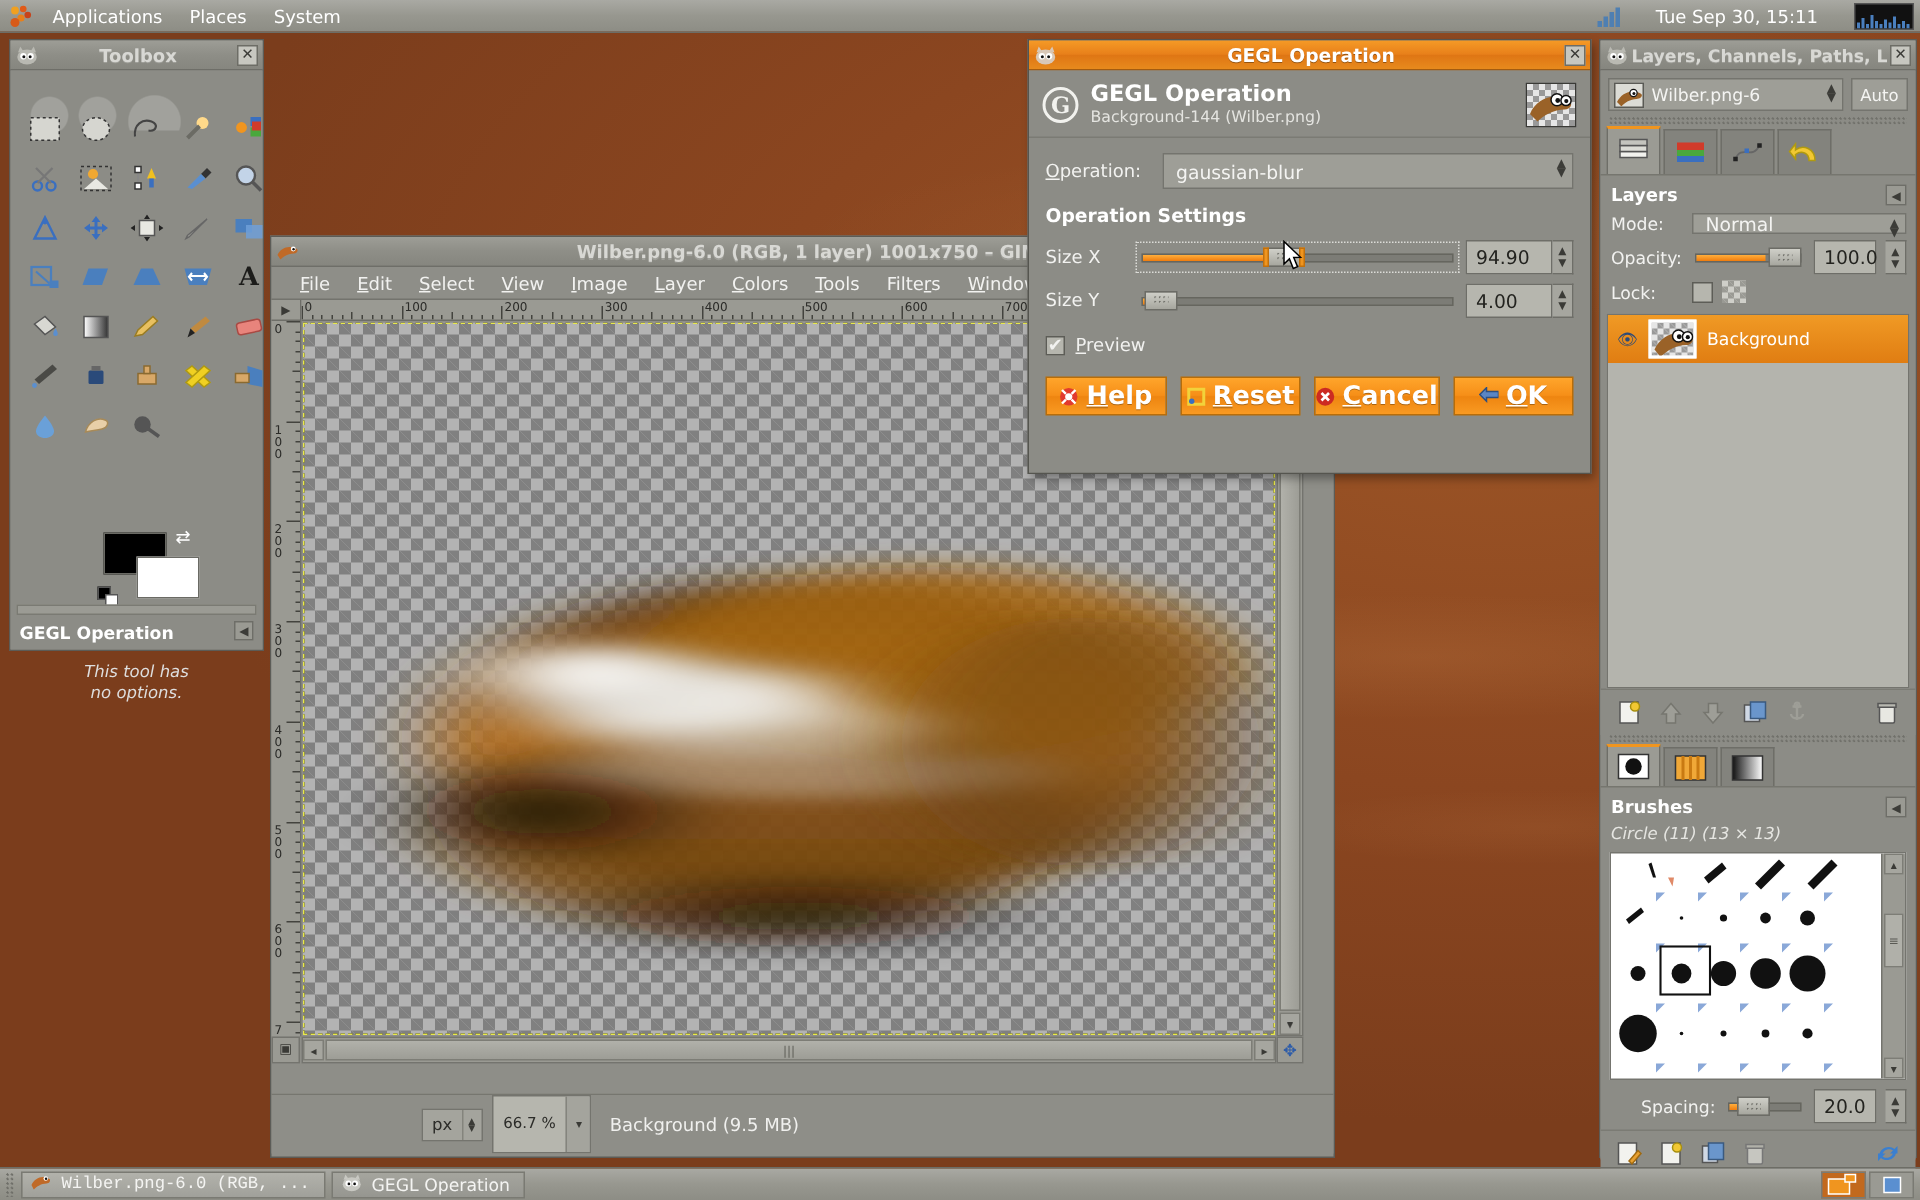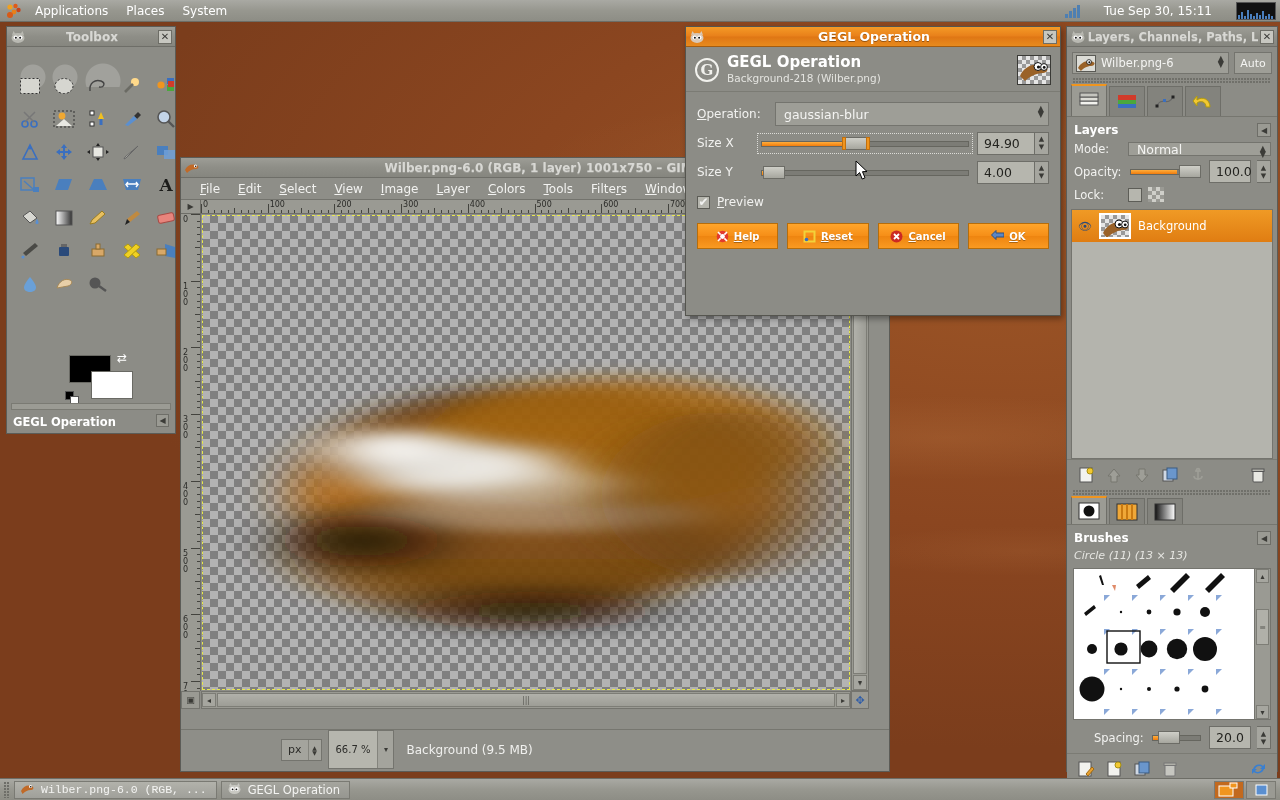--- a/index.html
+++ b/index.html
@@ -205,21 +205,21 @@
   .textf{flex:1;height:23px;background:#a4a49d;border:1px solid #74746e;
      display:flex;align-items:center;padding-left:7px;font-size:12.5px;color:#f4f4f2;}
   .prevrow{display:flex;align-items:center;padding:7px 0 0 11px;gap:7px;}
   .chk{width:13px;height:13px;background:#b6b6ae;border:1px solid #5d5d57;
      display:flex;align-items:center;justify-content:center;font-size:10px;color:#2b2b27;line-height:1;}
   .prevrow span{font-size:12px;color:#f2f2f0;}
   .btnrow{display:flex;gap:9px;padding:14px 11px 0 11px;}
   .btn{flex:1;height:26px;border:1px solid #b66d0b;
      background:linear-gradient(180deg,#ffa52b 0%,#f68f18 48%,#ee8510 52%,#f99a22 100%);
      display:flex;align-items:center;justify-content:center;gap:5px;
-     font-size:10px;color:#fff;font-weight:bold;text-shadow:0 1px 0 rgba(0,0,0,.3);}
+     font-size:17px;color:#fff;font-weight:bold;text-shadow:0 1px 0 rgba(0,0,0,.3);}
   .btn .ic{width:13px;height:13px;display:flex;align-items:center;justify-content:center;font-size:10px;}
 
   
   #dock{ left:1066px; top:26px; width:212px; height:746px; border:1px solid #5c5c57;}
   #dock .titlebar .tb-title{font-size:11.5px;text-align:center;}
   .dock-body{background:#8c8c86;height:726px;position:relative;}
   .imgsel{display:flex;align-items:center;gap:5px;padding:5px 5px 4px 5px;}
   .imgsel .box{flex:1;height:22px;background:#9e9e97;border:1px solid #74746e;
      display:flex;align-items:center;gap:5px;padding-left:3px;position:relative;font-size:11.5px;color:#f4f4f2;}
   .imgsel .box .cb{position:absolute;right:4px;top:3px;display:flex;flex-direction:column;line-height:6px;font-size:8px;color:#3c3c38;}
@@ -548,20 +548,24 @@
       <span class="sw-swap">⇄</span>
       <span class="sw-def">
           <b></b>
           <i></i>
         </span>
     </div>
 
     <div class="tb-sep"></div>
     <div class="tb-opt-title">GEGL Operation</div>
     <div class="tb-collapse">◀</div>
+    <div class="tb-nooptions">
+      <div>This tool has</div>
+      <div>no options.</div>
+    </div>
   </div>
 </div>
 
 <div class="win" id="imgwin">
   <div class="titlebar inactive">
     <span class="wilber-ico">
       <svg width="16" height="14" viewBox="0 0 16 14">
         <path d="M1 9 C3 4 9 2 14 5 C15 6 14 8 12 8 C8 8 5 10 3 12 Z" fill="#c06a28"></path>
         <circle cx="11.5" cy="5" r="1.6" fill="#fff"></circle>
           <circle cx="11.7" cy="5.2" r=".8" fill="#111"></circle>
@@ -849,21 +853,21 @@
     </span>
     <span class="tb-title">GEGL Operation</span>
     <span class="tb-close">✕</span>
   </div>
 
   <div class="gegl-body">
     <div class="gegl-head">
       <span class="gegl-g">G</span>
       <span class="gegl-htext">
         <div class="t1">GEGL Operation</div>
-        <div class="t2">Background-218 (Wilber.png)</div>
+        <div class="t2">Background-144 (Wilber.png)</div>
       </span>
       <span class="gegl-thumb">
         <svg width="34" height="30" viewBox="0 0 34 30" style="position:absolute;left:0;top:0">
           <path d="M2 20 C6 10 18 5 28 11 C31 13 29 17 25 17 C18 17 11 21 7 25 Z" fill="#9a6228"></path>
           <circle cx="20" cy="10.5" r="4" fill="#fff" stroke="#111" stroke-width="1"></circle>
           <circle cx="26" cy="11" r="3.4" fill="#fff" stroke="#111" stroke-width="1"></circle>
           <circle cx="20.5" cy="11" r="1.6" fill="#111"></circle>
             <circle cx="26.2" cy="11.4" r="1.4" fill="#111"></circle>
         </svg>
       </span>
@@ -872,20 +876,21 @@
     <div class="gegl-rows">
       <div class="row">
         <label><u>O</u>peration:</label>
         <div class="combo">
           <span>gaussian-blur</span>
           <span class="ca">▲<br>▼</span>
         </div>
       </div>
     </div>
 
+    <div class="secttl">Operation Settings</div>
 
     <div class="gegl-rows" style="padding-top:0">
       <div class="row">
         <label class="short">Size X</label>
         <div class="slider focus">
           <span class="strack"></span>
           <span class="sfill" id="sxfill" style="width: 89.56px;"></span>
           <span class="sthumb" id="sxthumb" style="left: 85.56px;">
               <i class="lc"></i>
               <i class="rc"></i>

